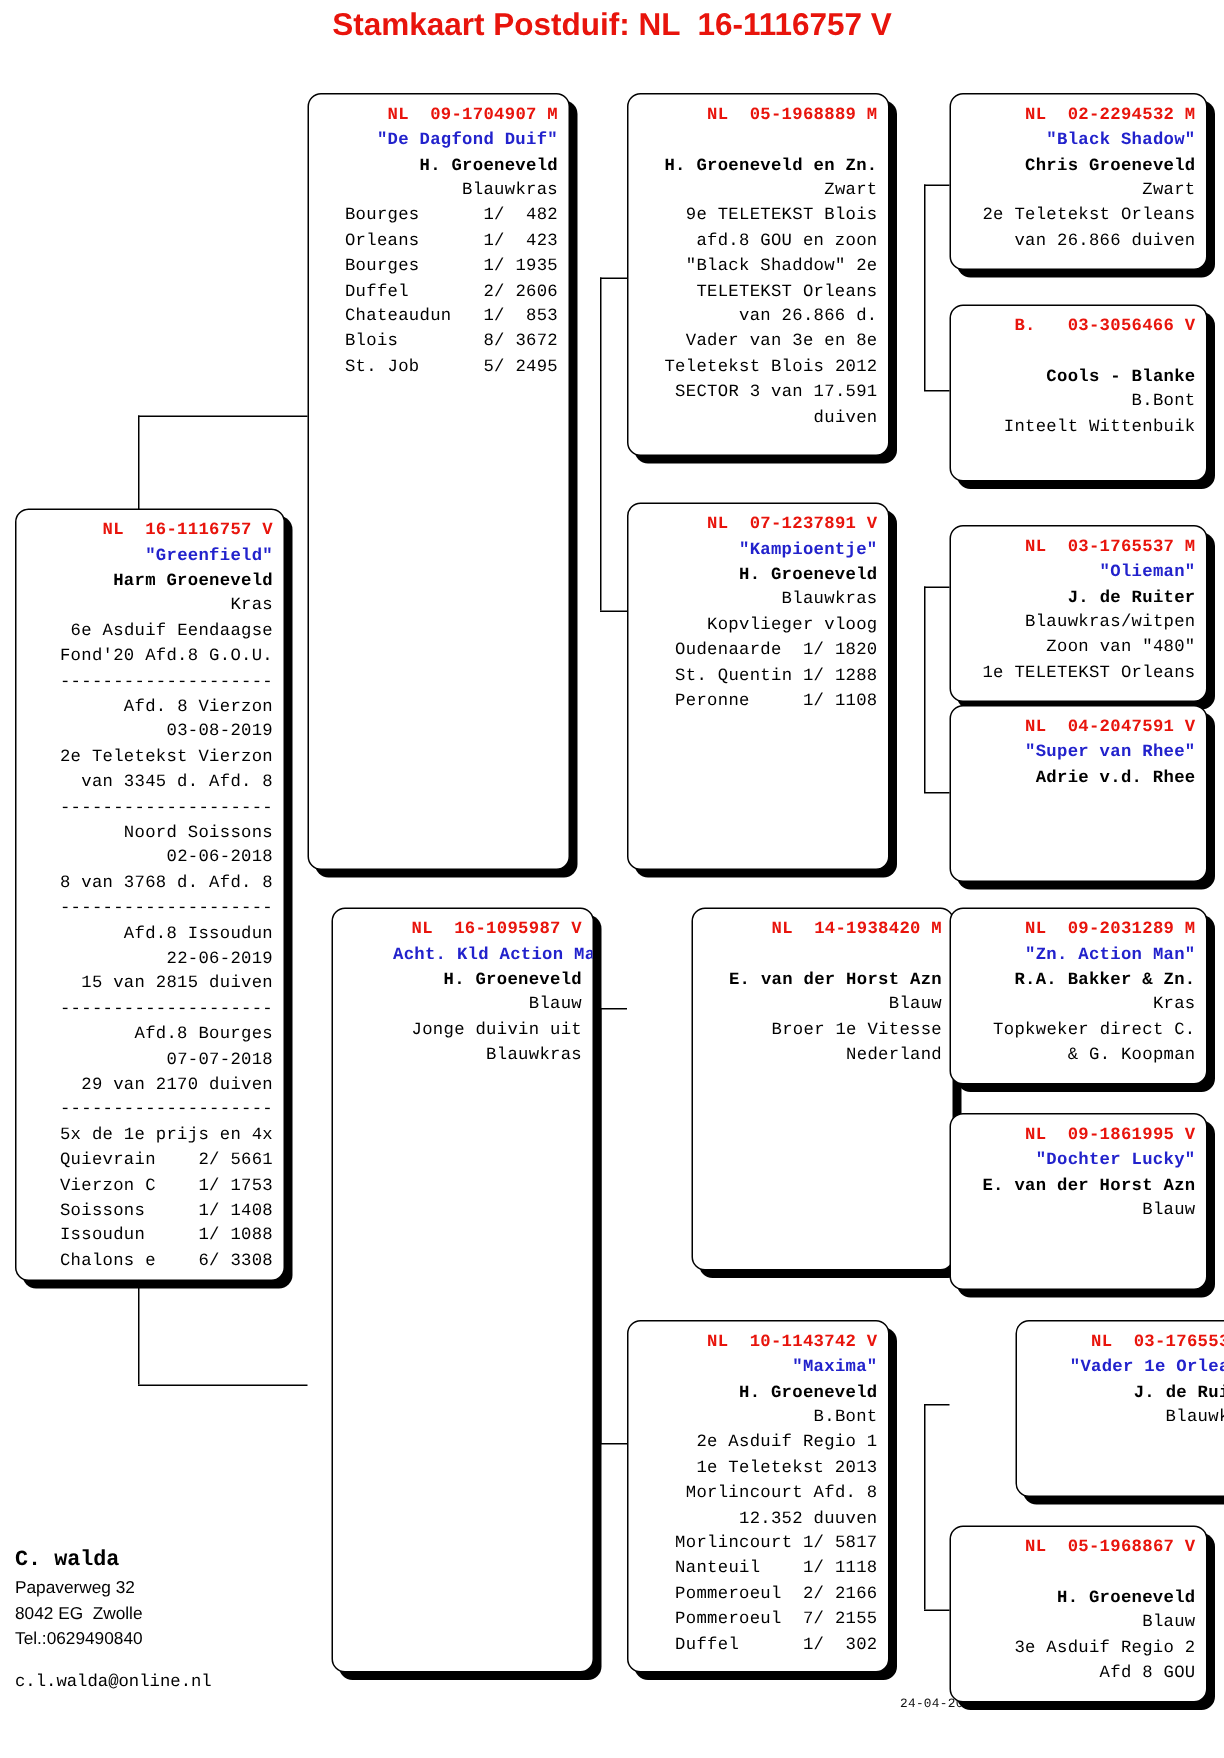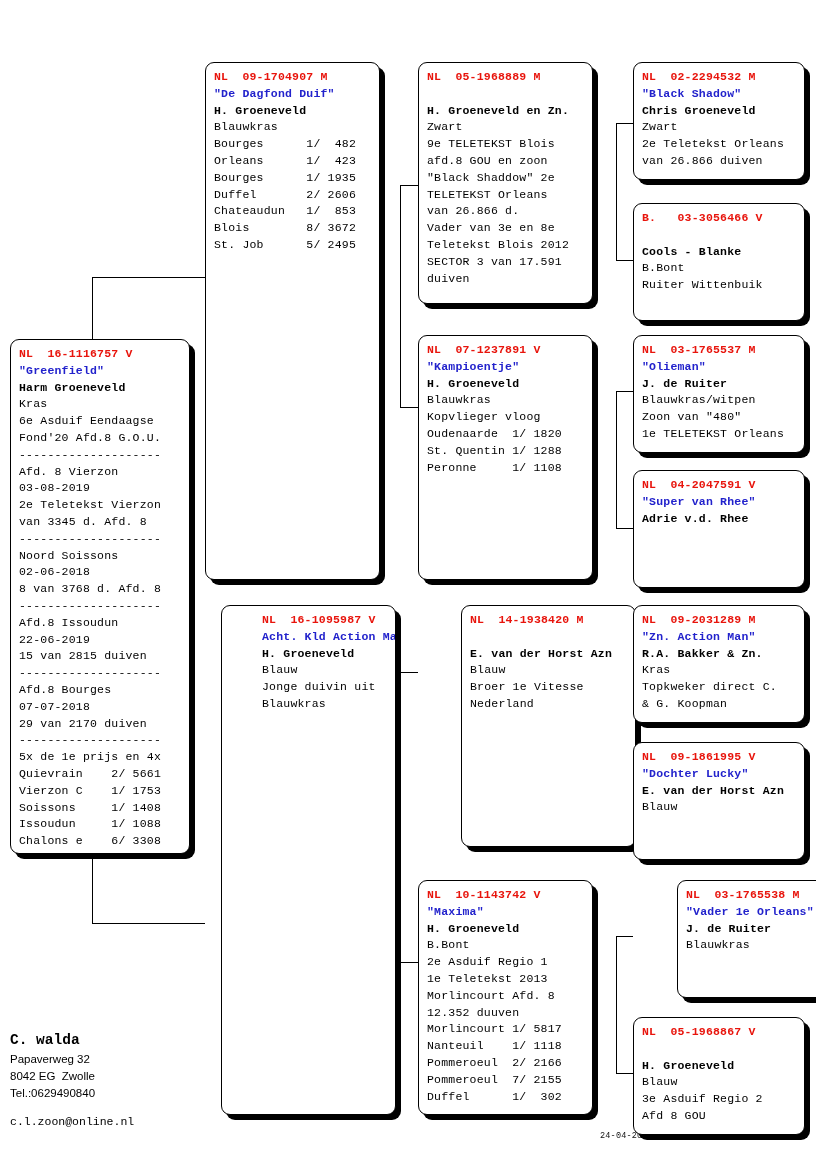--- a/index.html
+++ b/index.html
@@ -31,20 +31,21 @@
   .card{
     position:absolute;
     background:#ffffff;
     border:1px solid #000000;
     border-radius:9px 9px 9px 9px;
     box-shadow:5px 5px 0 0 #000000;
     box-sizing:border-box;
     padding:6px 7px 4px 8px;
     overflow:hidden;
     z-index:5;
+    text-align:right;
   }
   .line{
     font-size:11.5px;
     line-height:16.8px;
     color:#000000;
     white-space:pre;
     font-family:"Liberation Mono","DejaVu Sans Mono",monospace;
     letter-spacing:0.2px;
   }
   .ring{color:#e8140c;font-weight:bold;}
@@ -78,20 +79,21 @@
   }
   #footer span{display:inline-block;}
   .f1{width:70px;}
   .f2{width:92px;}
 </style>
 </head>
 <body>
 
 <div id="sheet">
 
+  <div id="title">Stamkaart Postduif: NL  16-1116757 V</div>
 
   <div class="conn v" style="left:92px;top:277px;height:646px;"></div>
   <div class="conn h" style="left:92px;top:277px;width:113px;"></div>
   <div class="conn h" style="left:92px;top:923px;width:113px;"></div>
   <div class="conn h" style="left:92px;top:600px;width:0px;"></div>
 
   <div class="conn v" style="left:400px;top:185px;height:222px;"></div>
   <div class="conn h" style="left:400px;top:185px;width:18px;"></div>
   <div class="conn h" style="left:400px;top:407px;width:18px;"></div>
 
@@ -230,24 +232,24 @@
     <div class="line">Zwart</div>
     <div class="line">2e Teletekst Orleans</div>
     <div class="line">van 26.866 duiven</div>
   </div>
 
   <div class="card" style="left:633px;top:203px;width:172px;height:118px;">
     <div class="line ring">B.   03-3056466 V</div>
     <div class="gap"></div>
     <div class="line bold">Cools - Blanke</div>
     <div class="line">B.Bont</div>
-    <div class="line">Ruiter Wittenbuik</div>
-  </div>
-
-  <div class="card" style="left:633px;top:335px;width:172px;height:118px;">
+    <div class="line">Inteelt Wittenbuik</div>
+  </div>
+
+  <div class="card" style="left:633px;top:350px;width:172px;height:118px;">
     <div class="line ring">NL  03-1765537 M</div>
     <div class="line name">"Olieman"</div>
     <div class="line bold">J. de Ruiter</div>
     <div class="line">Blauwkras/witpen</div>
     <div class="line">Zoon van "480"</div>
     <div class="line">1e TELETEKST Orleans</div>
   </div>
 
   <div class="card" style="left:633px;top:470px;width:172px;height:118px;">
     <div class="line ring">NL  04-2047591 V</div>
@@ -285,18 +287,18 @@
     <div class="line">Blauw</div>
     <div class="line">3e Asduif Regio 2</div>
     <div class="line">Afd 8 GOU</div>
   </div>
 
   <div id="owner">
     <div class="oname">C. walda</div>
     <div class="oline">Papaverweg 32</div>
     <div class="oline">8042 EG  Zwolle</div>
     <div class="oline">Tel.:0629490840</div>
-    <div class="omail">c.l.zoon@online.nl</div>
+    <div class="omail">c.l.walda@online.nl</div>
   </div>
 
   <div id="footer"><span class="f1">24-04-2025</span><span class="f2">Compuclub © [9.48]</span><span>C. walda</span></div>
 
 </div>
 
 </body></html>

